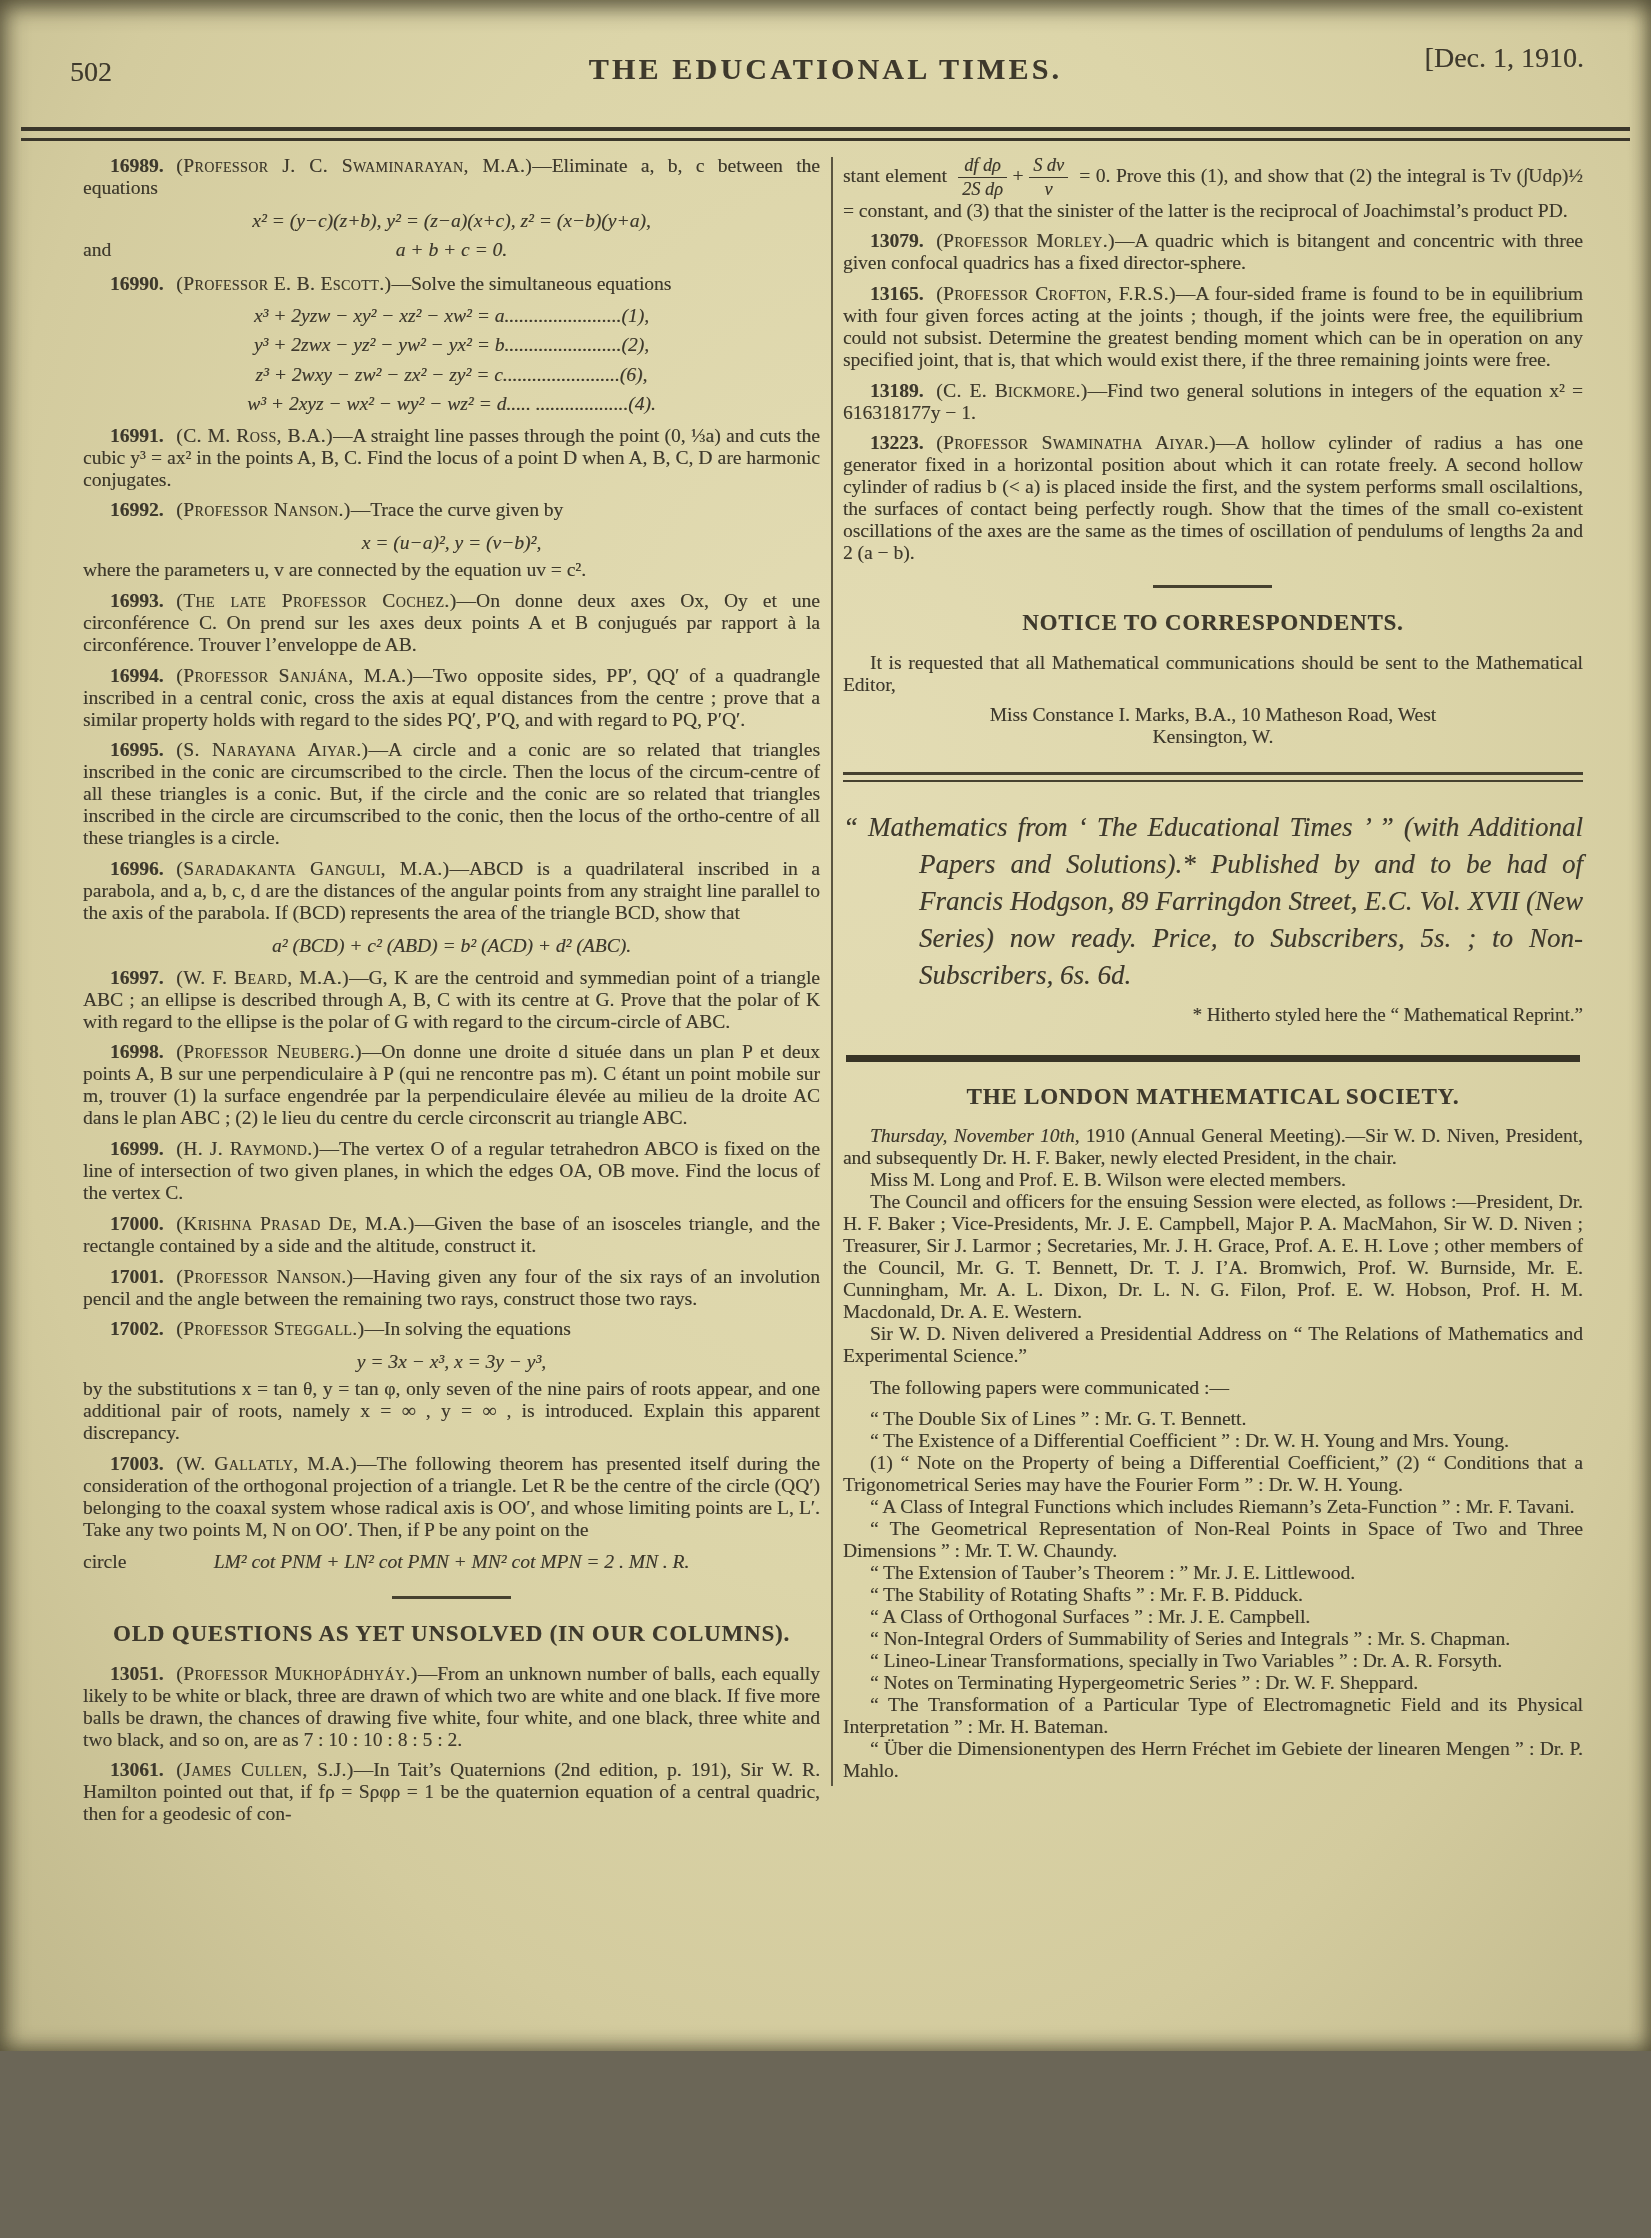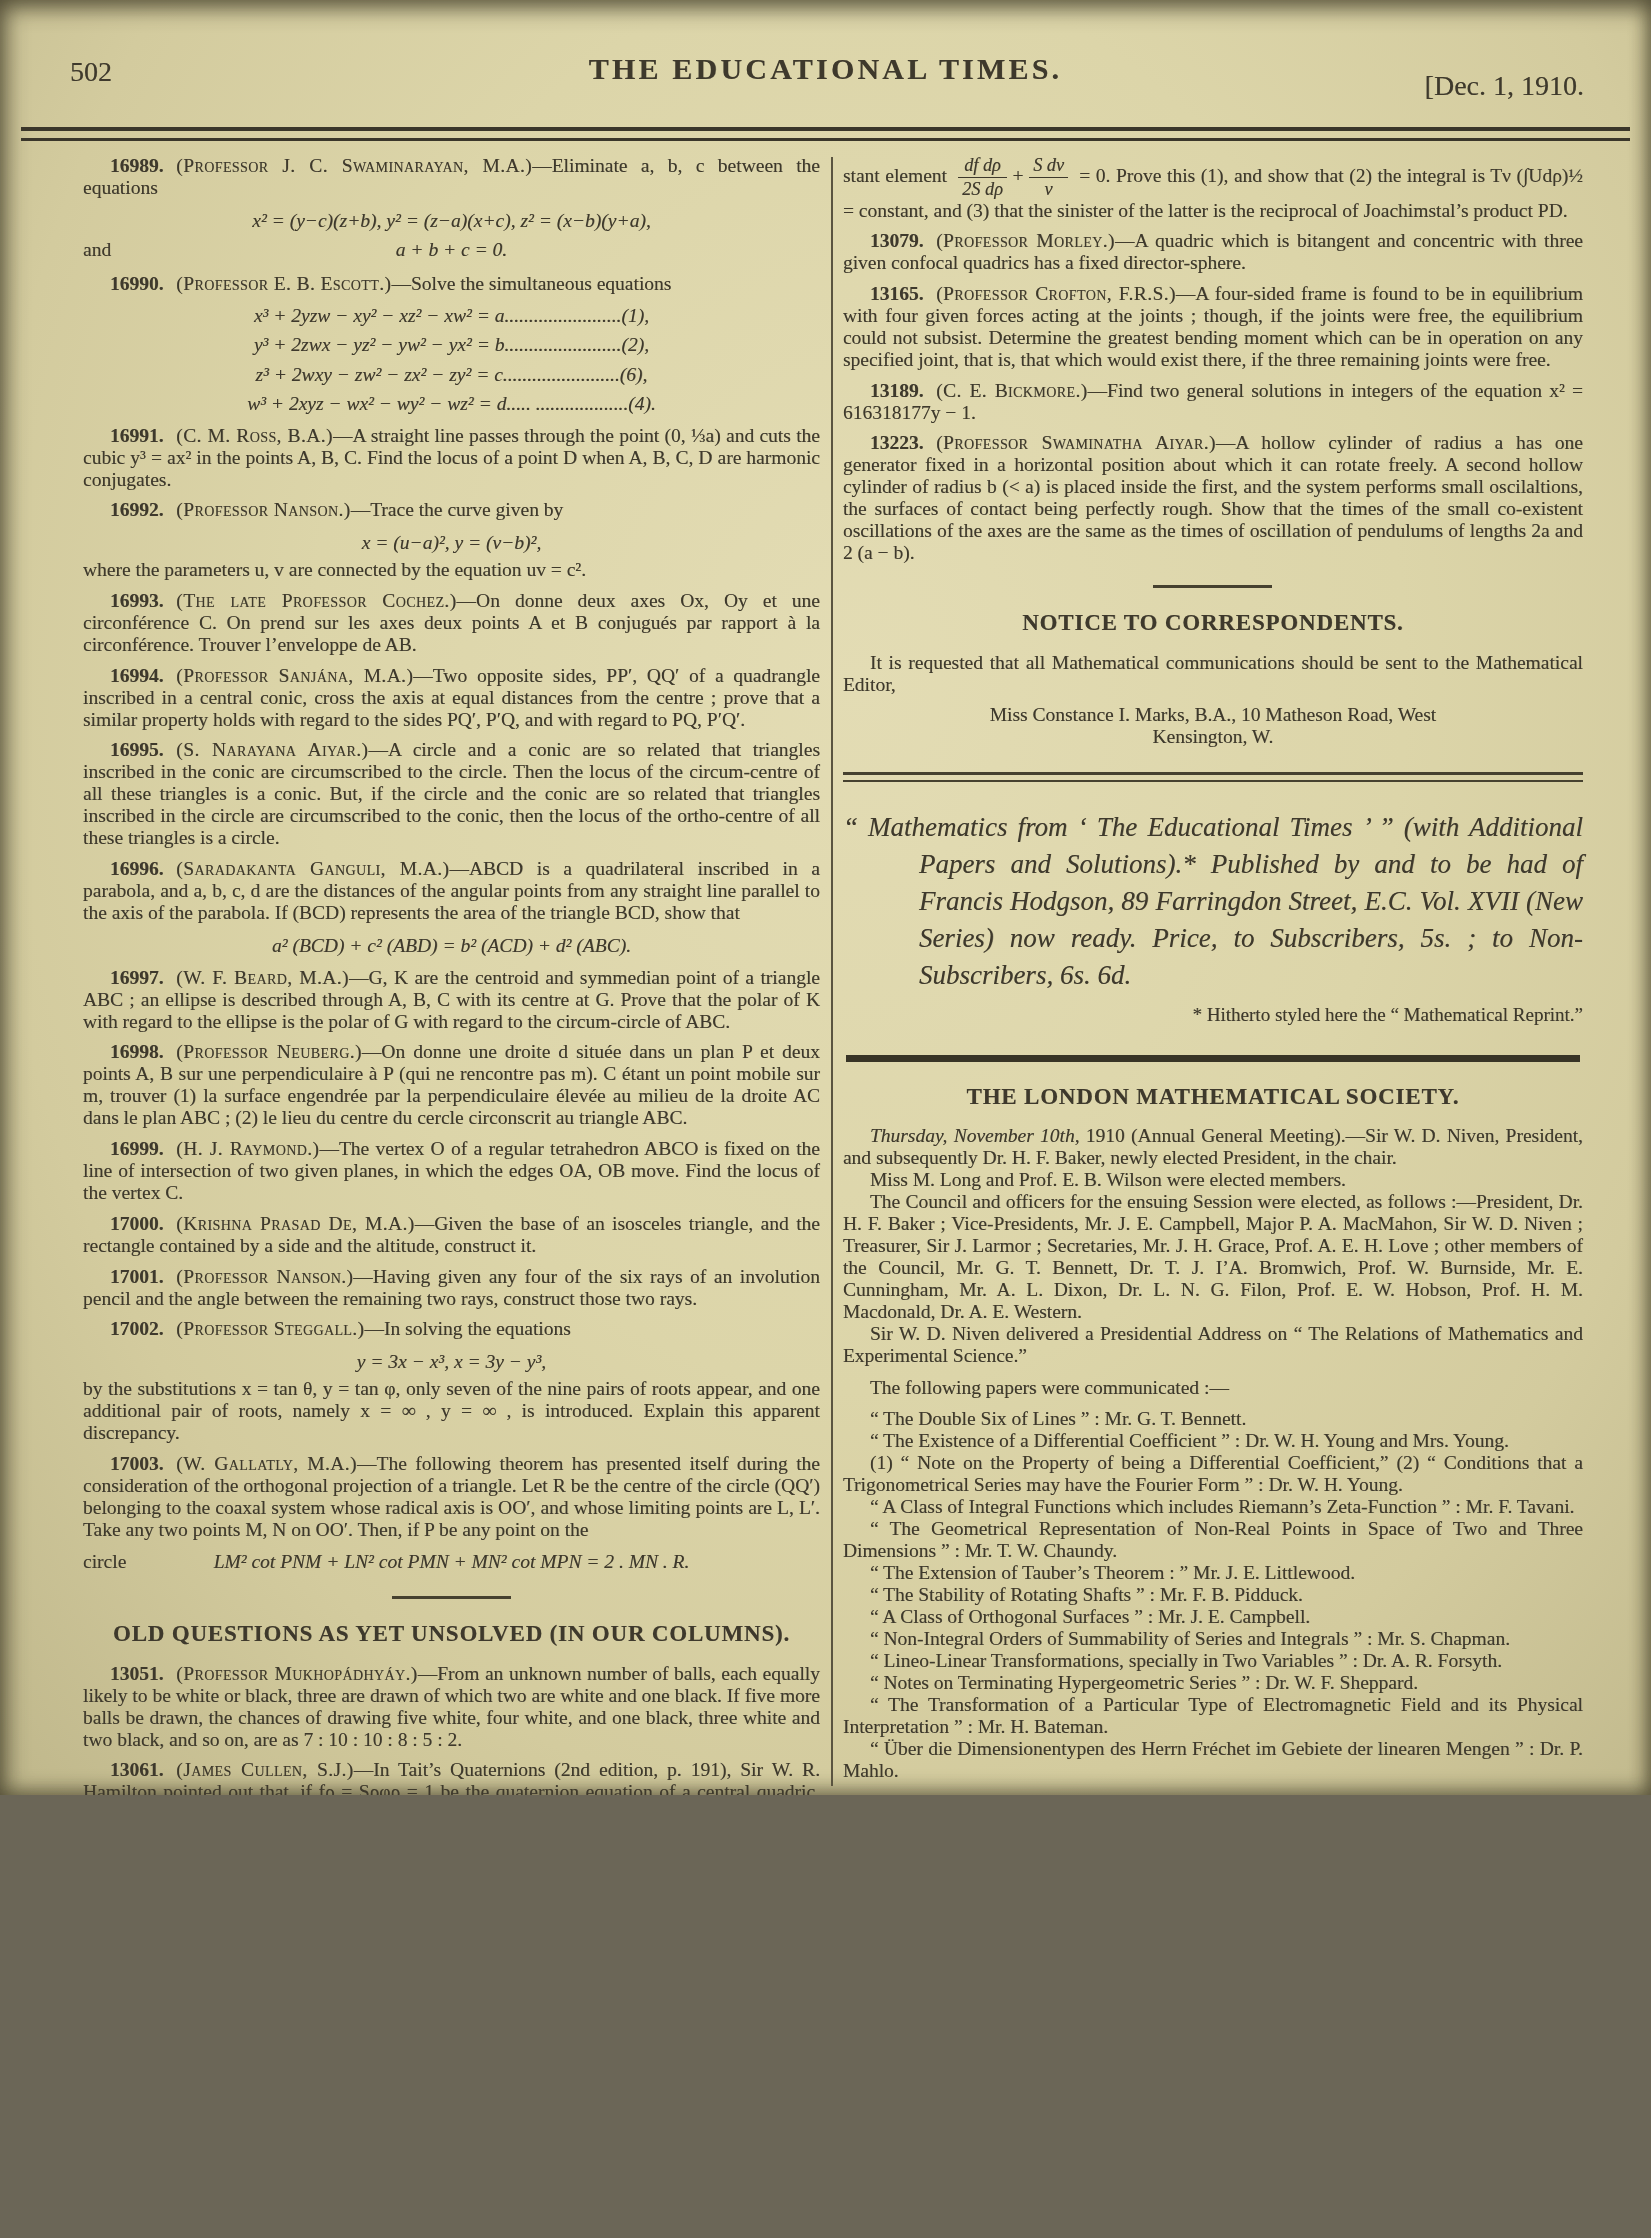--- a/index.html
+++ b/index.html
@@ -1,28 +1,28 @@
 <!DOCTYPE html>
 <html style="font-size:12.7px"><head>
 <meta charset="utf-8">
 <style>
   html,body{margin:0;padding:0;background:#6b6657;}
   .page{
-    position:relative;width:1651px;height:1795px;overflow:hidden;
+    position:relative;width:1651px;height:2051px;overflow:hidden;
     background:radial-gradient(ellipse at 52% 38%, #e3dcb4 0%, #dcd5a9 45%, #d3cb9e 72%, #bfb78b 100%);
     box-shadow:inset 0 11px 20.7px rgba(40,36,20,.45), inset 0 -8px 17.5px rgba(40,36,20,.25),
                inset 11px 0 20.7px rgba(40,36,20,.28), inset -8px 0 16px rgba(40,36,20,.22);
     font-family:"Liberation Serif","DejaVu Serif",serif;
     color:#3e392c;
     text-shadow:0.3px 0.3px 0.6px rgba(62,57,44,.45);
   }
   .header{position:relative;height:62px;padding-top:52px;}
   .pageno{position:absolute;left:70px;top:56px;font-size:28px;}
   .jtitle{display:block;text-align:center;font-size:30px;letter-spacing:3.2px;font-weight:600;}
-  .jdate{position:absolute;right:67px;top:70px;font-size:28px;}
+  .jdate{position:absolute;right:67px;top:42px;font-size:28px;}
   .double-rule{margin:12.7px 20.7px 0 20.7px;height:7.2px;border-top:4px solid #3a362a;border-bottom:3.2px solid #3a362a;}
   .cols{display:flex;align-items:stretch;padding:14.3px 68px 0 83px;}
   .col{font-size:19.5px;line-height:22px;text-align:justify;}
   .col.left{width:737px;}
   .divider{width:2.4px;background:#5a5440;margin:1.6px 9.5px 48px 11px;}
   .col.right{flex:1;min-width:0;}
   p.prob{margin:0 0 8.7px 0;text-indent:27px;}
   p.noindent{text-indent:0;}
   .num{font-weight:bold;padding-right:12.7px;}
   .head{font-variant:small-caps;letter-spacing:0.4px;}

